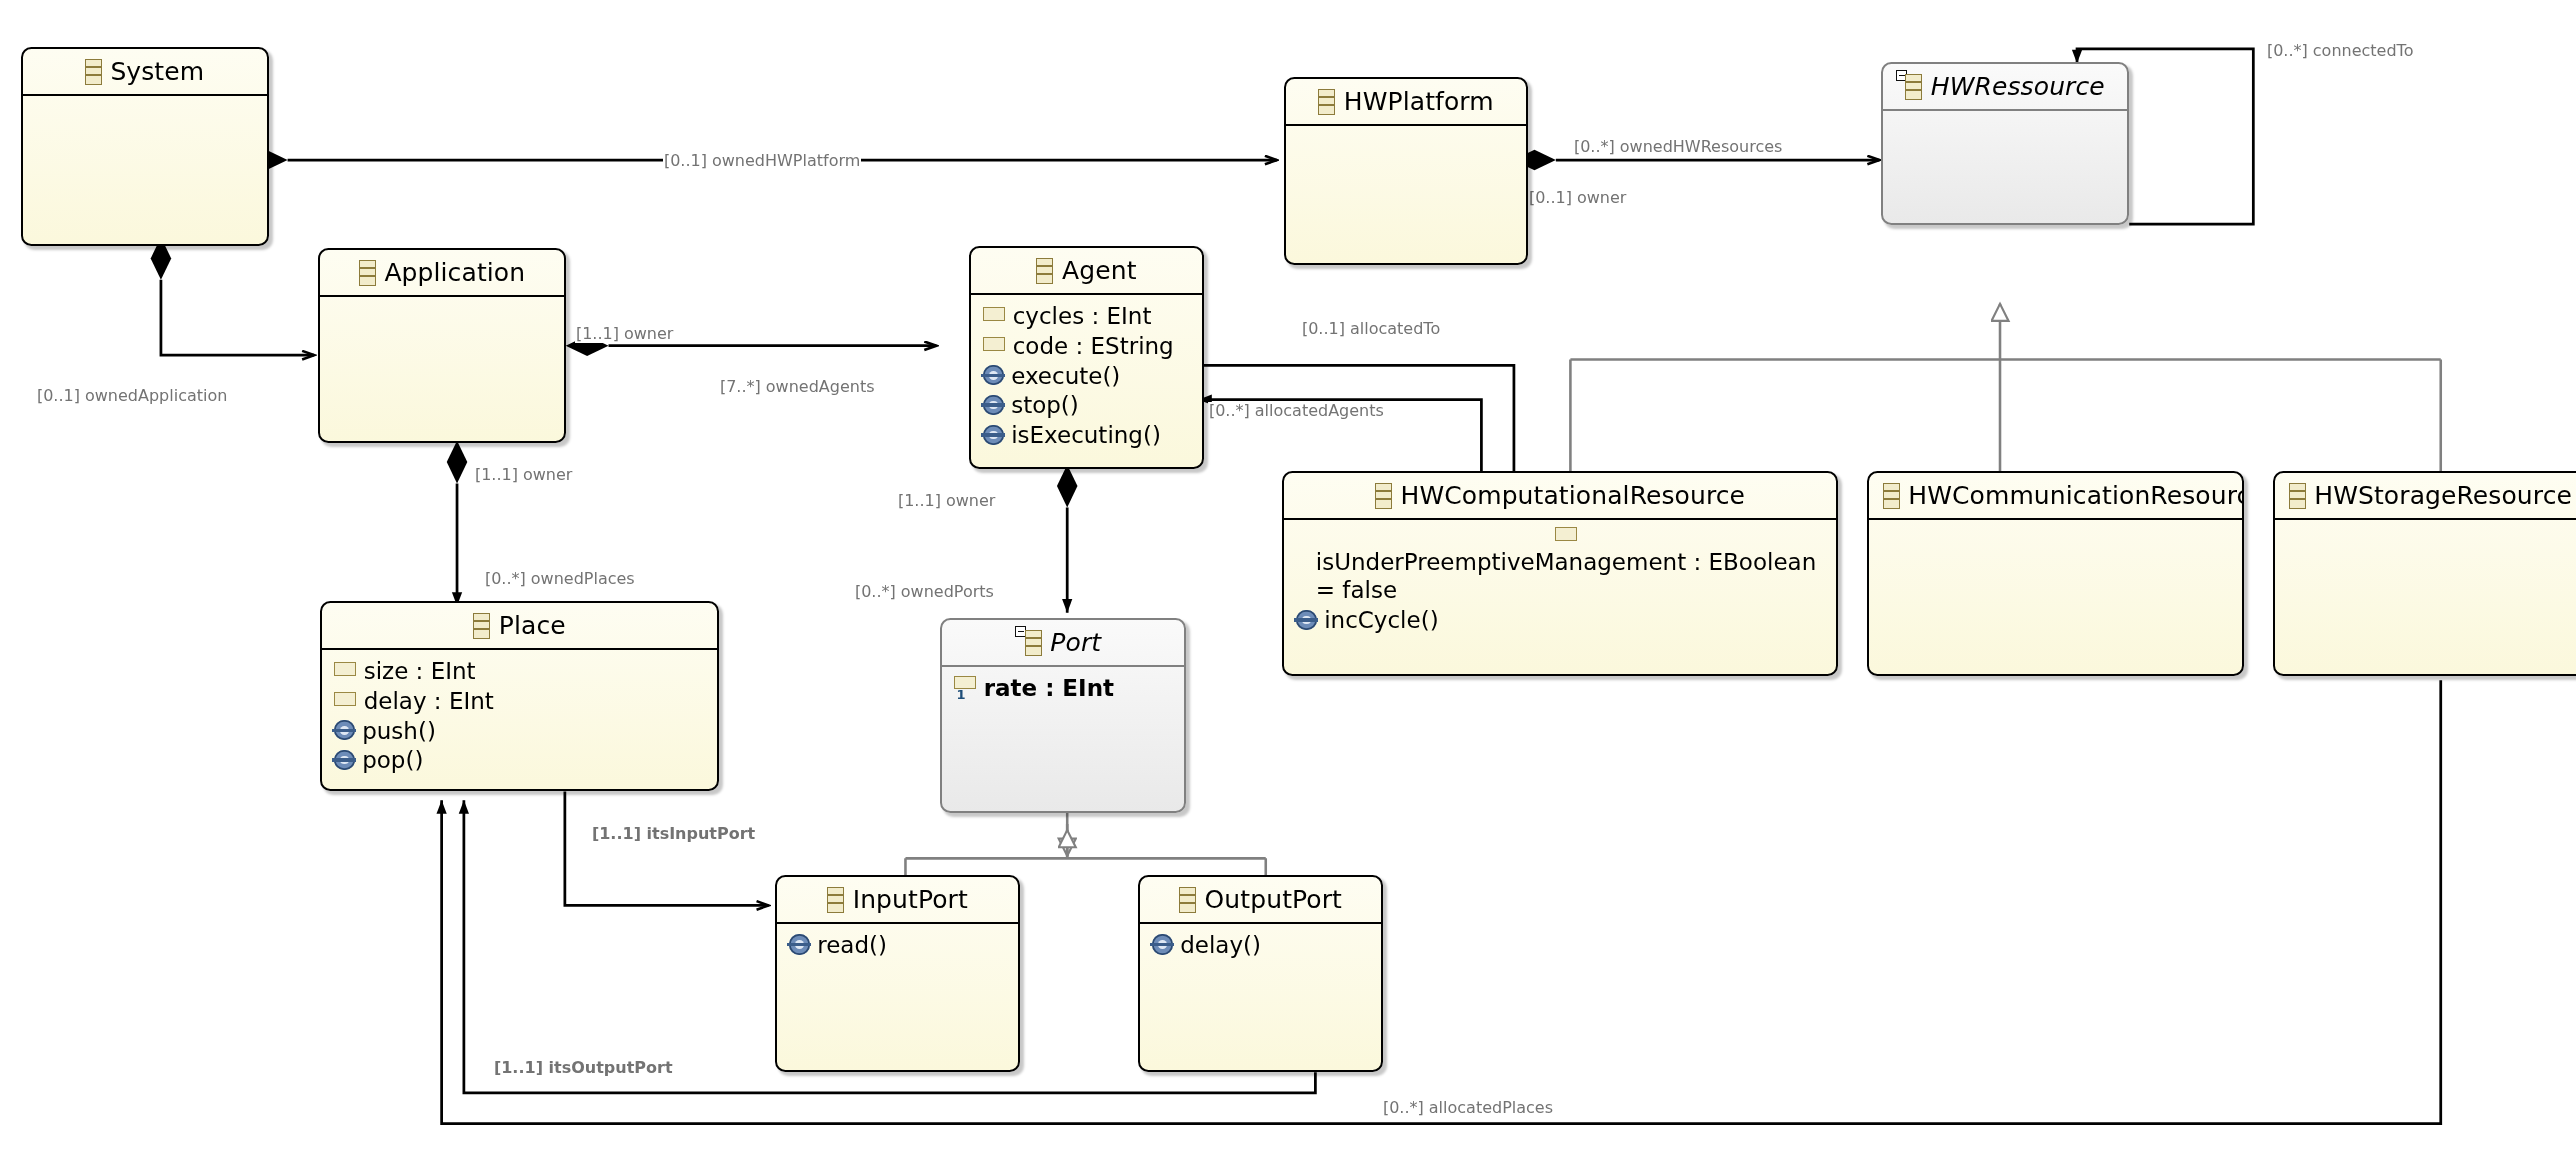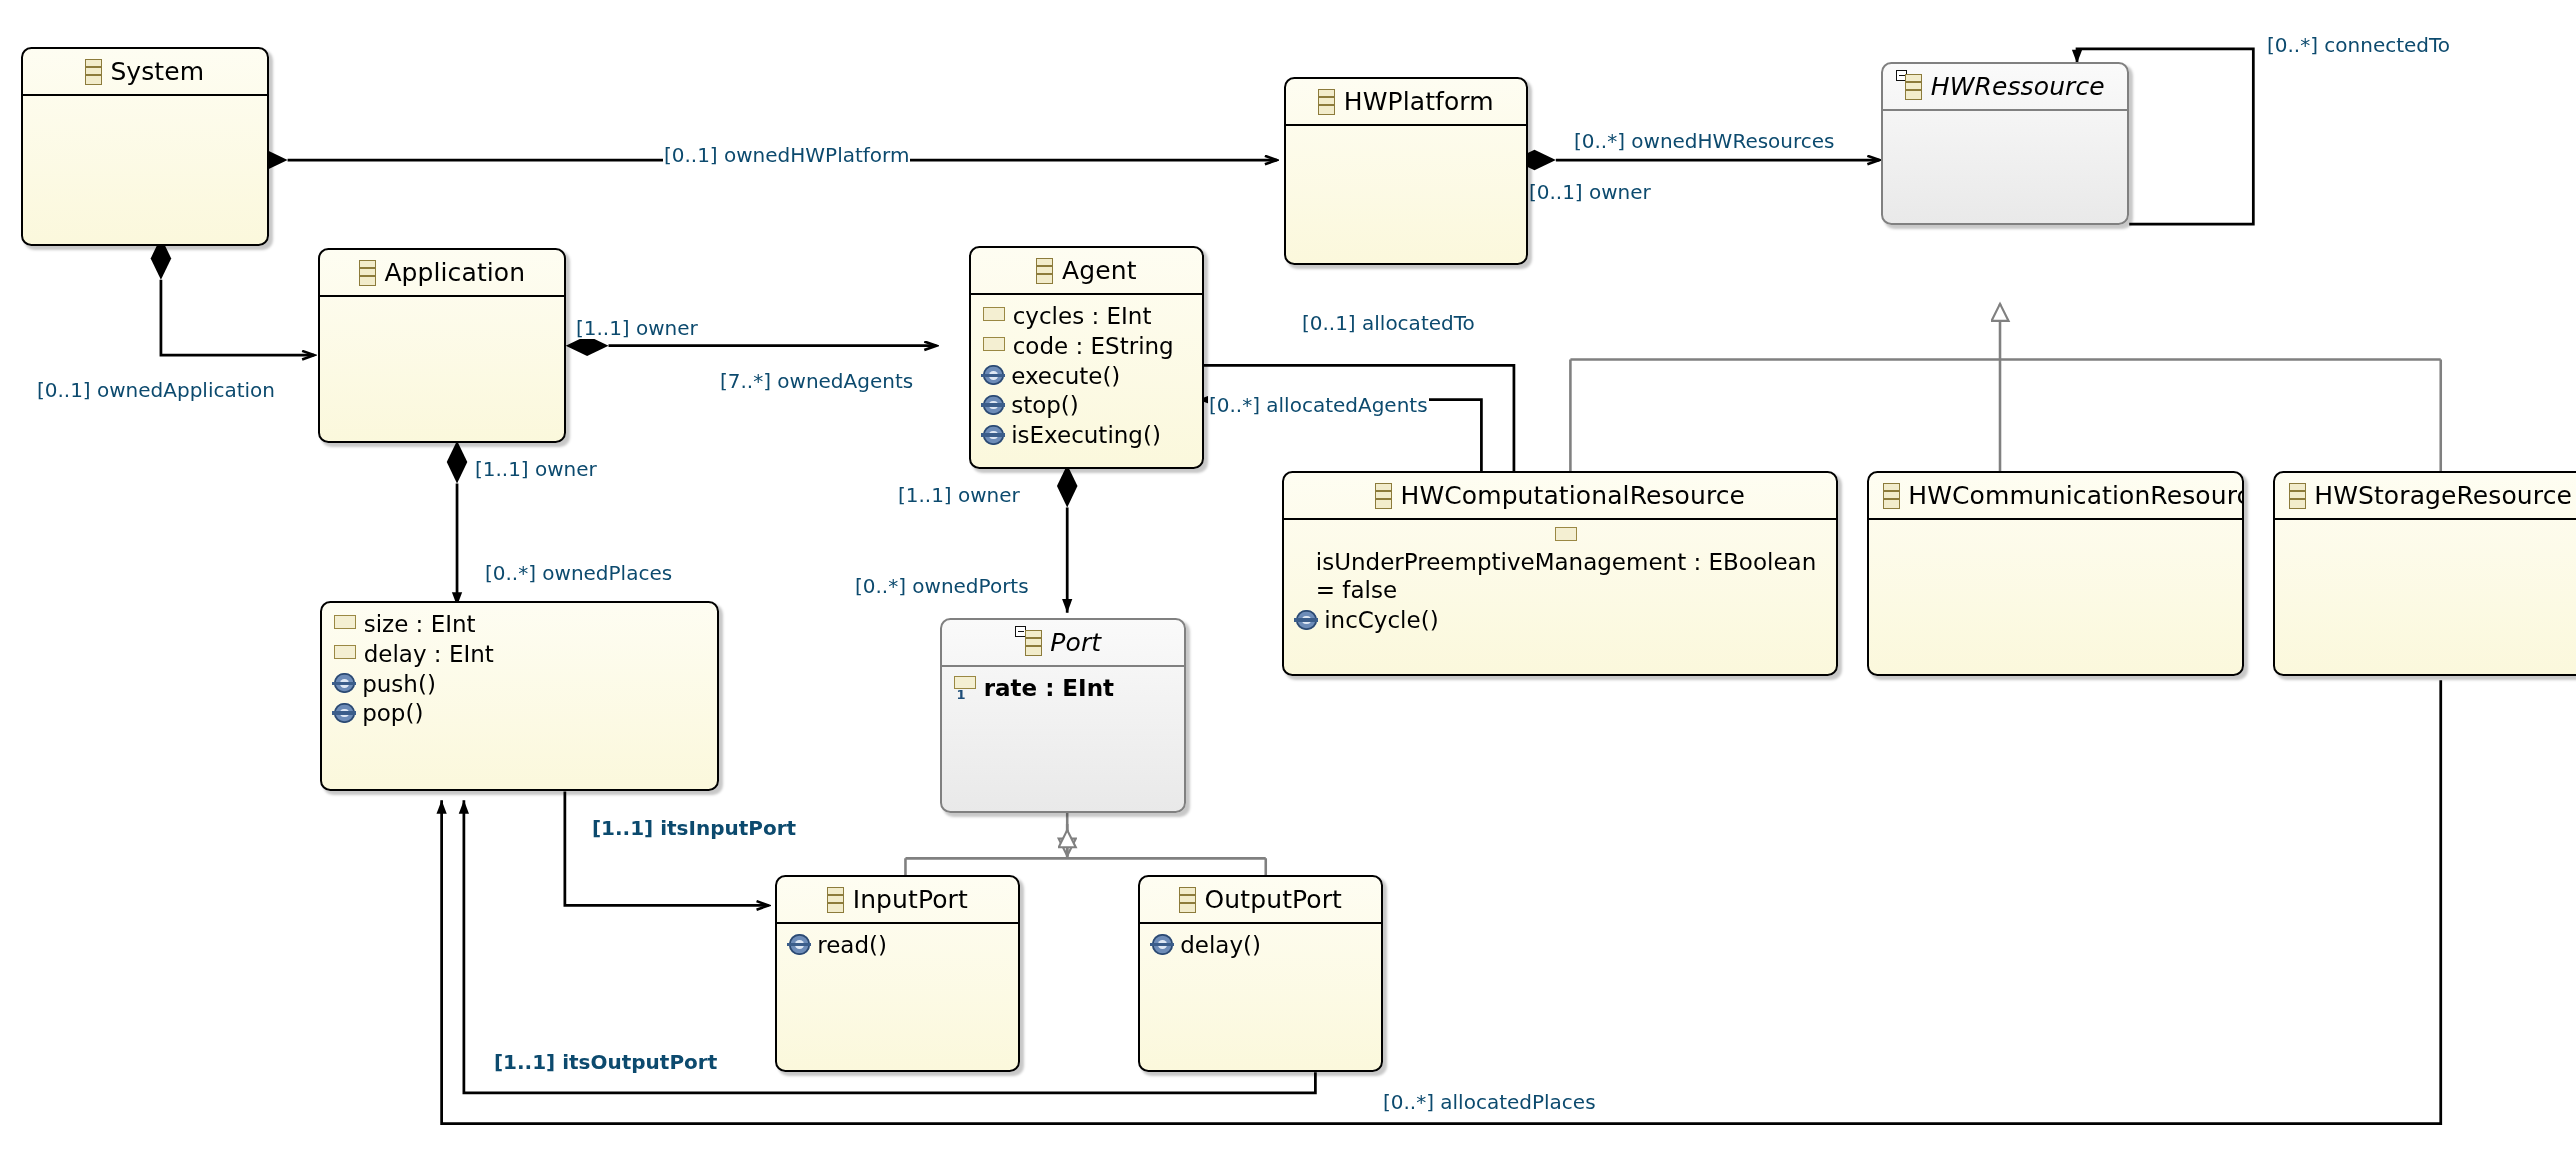--- a/index.html
+++ b/index.html
@@ -54,22 +54,22 @@
     box-shadow:0 0 0 1.7px #2c4a72 inset;}
   .ico-op:before{content:"";position:absolute;left:6px;top:6px;width:8.6px;height:8.6px;
     border-radius:50%;background:#dfe8f4;}
   .ico-op:after{content:"";position:absolute;left:-1.7px;top:8.6px;width:24px;height:3.4px;
     background:#3b5d8a;}
 
   
   #edges{position:absolute;left:0;top:0;width:2576px;height:1169px;pointer-events:none;}
 
   
-  .elabel{position:absolute;font-size:20px;color:#0c4a6e;white-space:nowrap;
-    background:#ffffff;padding:0 0.9px;line-height:1.1;}
+  .elabel{position:absolute;font-size:16px;color:#737373;white-space:nowrap;
+    background:#ffffff;padding:0 0.9px;line-height:1.1;margin-top:8px;}
   .elabel.bold{font-weight:bold;}
 </style>
 </head>
 <body>
 
 <div id="canvas">
 
   <svg id="edges" viewBox="0 0 3010 1366" xmlns="http://www.w3.org/2000/svg">
     <defs>
       <marker id="arrowOpen" markerWidth="18" markerHeight="18" refX="15" refY="6" orient="auto" markerUnits="userSpaceOnUse">
@@ -224,20 +224,24 @@
         <span class="ftext">stop()</span>
       </div>
       <div class="feature">
         <span class="ico-op"></span>
         <span class="ftext">isExecuting()</span>
       </div>
     </div>
   </div>
 
   <div class="uml-class" style="left:320px;top:601px;width:399px;height:190px;">
+    <div class="uml-header">
+      <span class="ico-class"></span>
+      <span class="uml-title">Place</span>
+    </div>
     <div class="uml-body">
       <div class="feature">
         <span class="ico-attr"></span>
         <span class="ftext">size : EInt</span>
       </div>
       <div class="feature">
         <span class="ico-attr"></span>
         <span class="ftext">delay : EInt</span>
       </div>
       <div class="feature">

